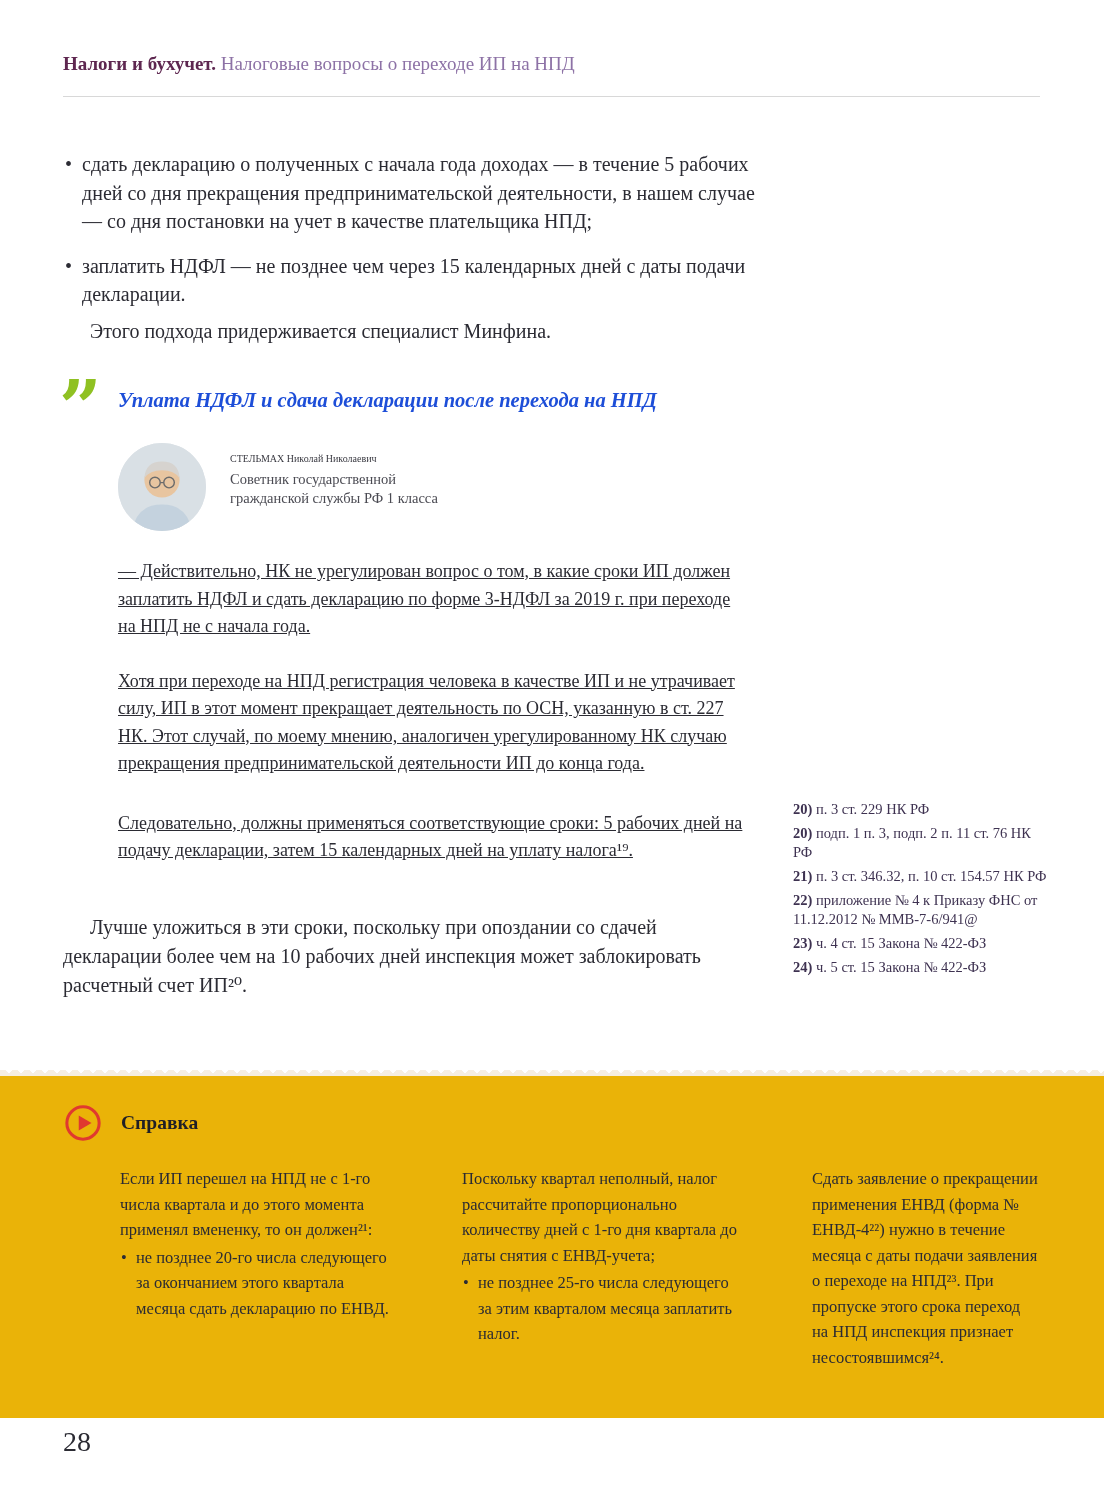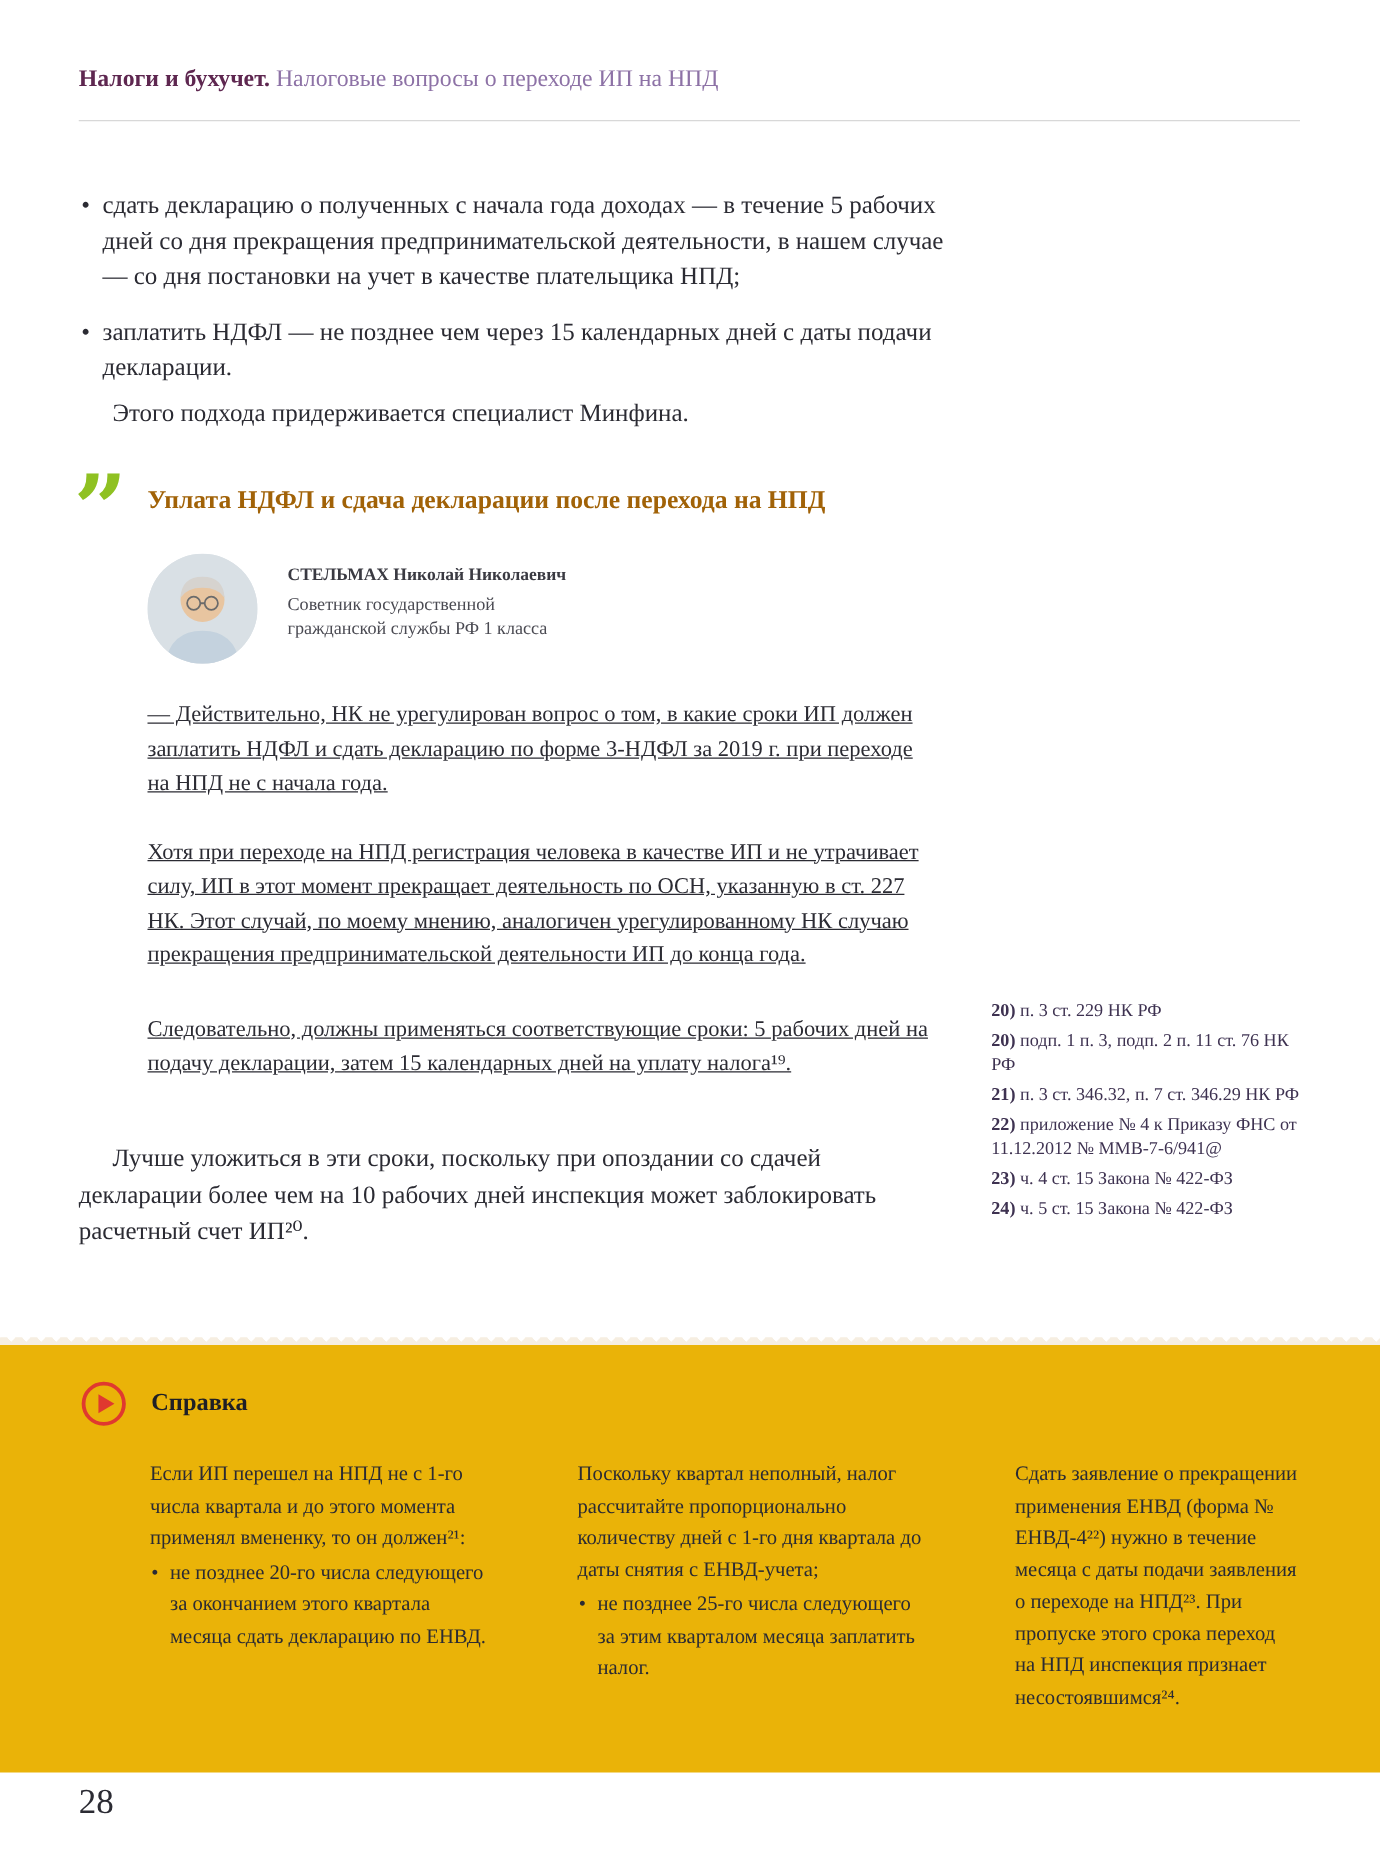--- a/index.html
+++ b/index.html
@@ -31,27 +31,27 @@
   .intro-par { margin: 8px 0 0 0; font-size: 20px; line-height: 28.5px; text-indent: 27px; }
 
   
   .quote { position: relative; margin-top: 40px; }
   .quote-mark {
     position: absolute; left: -4px; top: -14px;
     font-size: 74px; line-height: 1; font-weight: 700; color: #8fc122;
     font-family: "DejaVu Serif", serif;
   }
   .quote-body { margin-left: 55px; }
-  .quote-title { margin: 0; font-size: 20.5px; font-weight: 700; line-height: 30px; width: 580px; color: #a16207; }
+  .quote-title { margin: 0; font-size: 20.5px; font-weight: 700; line-height: 30px; width: 580px; color: #1d4ed8; font-style: italic; }
 
   .expert { display: flex; align-items: flex-start; gap: 24px; margin-top: 28px; }
   .avatar { width: 88px; height: 88px; border-radius: 50%; overflow: hidden; flex: 0 0 88px; background: #dde3e8; }
   .avatar svg { display: block; width: 100%; height: 100%; }
   .expert-info { padding-top: 10px; }
-  .expert-name { font-weight: 700; font-size: 14px; color: #3a3a42; }
+  .expert-name { font-weight: 400; font-size: 10px; color: #3a3a42; }
   .expert-pos { margin-top: 6px; font-size: 14.5px; line-height: 19px; color: #4a4a52; width: 235px; }
 
   .qp { font-size: 18px; line-height: 27.5px; margin: 27px 0 0 0; width: 625px; text-decoration: underline; }
   .qp-last { margin-top: 32px; }
 
   .closing { position: relative; margin-top: 48px; font-size: 20px; line-height: 29px; text-indent: 27px; width: 695px; }
 
   
   .footnotes { position: absolute; left: 793px; top: 800px; width: 258px; font-size: 14.5px; line-height: 19px; color: #3e3251; }
   .fn { margin-bottom: 5px; }
@@ -129,21 +129,21 @@
         <p class="qp qp-last">Следовательно, должны применяться соответствующие сроки: 5 рабочих дней на подачу декларации, затем 15 календарных дней на уплату налога¹⁹.</p>
       </div>
     </section>
 
     <p class="closing">Лучше уложиться в эти сроки, поскольку при опоздании со сдачей декларации более чем на 10 рабочих дней инспекция может заблокировать расчетный счет ИП²⁰.</p>
   </div>
 
   <aside class="footnotes">
     <div class="fn"><span class="num">20)</span><span> п. 3 ст. 229 НК РФ</span></div>
     <div class="fn"><span class="num">20)</span><span> подп. 1 п. 3, подп. 2 п. 11 ст. 76 НК РФ</span></div>
-    <div class="fn"><span class="num">21)</span><span> п. 3 ст. 346.32, п. 7 ст. 346.29 НК РФ</span></div>
+    <div class="fn"><span class="num">21)</span><span> п. 3 ст. 346.32, п. 10 ст. 154.57 НК РФ</span></div>
     <div class="fn"><span class="num">22)</span><span> приложение № 4 к Приказу ФНС от 11.12.2012 № ММВ-7-6/941@</span></div>
     <div class="fn"><span class="num">23)</span><span> ч. 4 ст. 15 Закона № 422-ФЗ</span></div>
     <div class="fn"><span class="num">24)</span><span> ч. 5 ст. 15 Закона № 422-ФЗ</span></div>
   </aside>
 
   <section class="panel">
     <div class="panel-head">
       <svg class="play-icon" viewBox="0 0 40 40">
         <circle cx="20" cy="20" r="17" fill="none" stroke="#e0392f" stroke-width="3.2"></circle>
         <path d="M15.5 12 L29 20 L15.5 28 Z" fill="#e0392f"></path>

